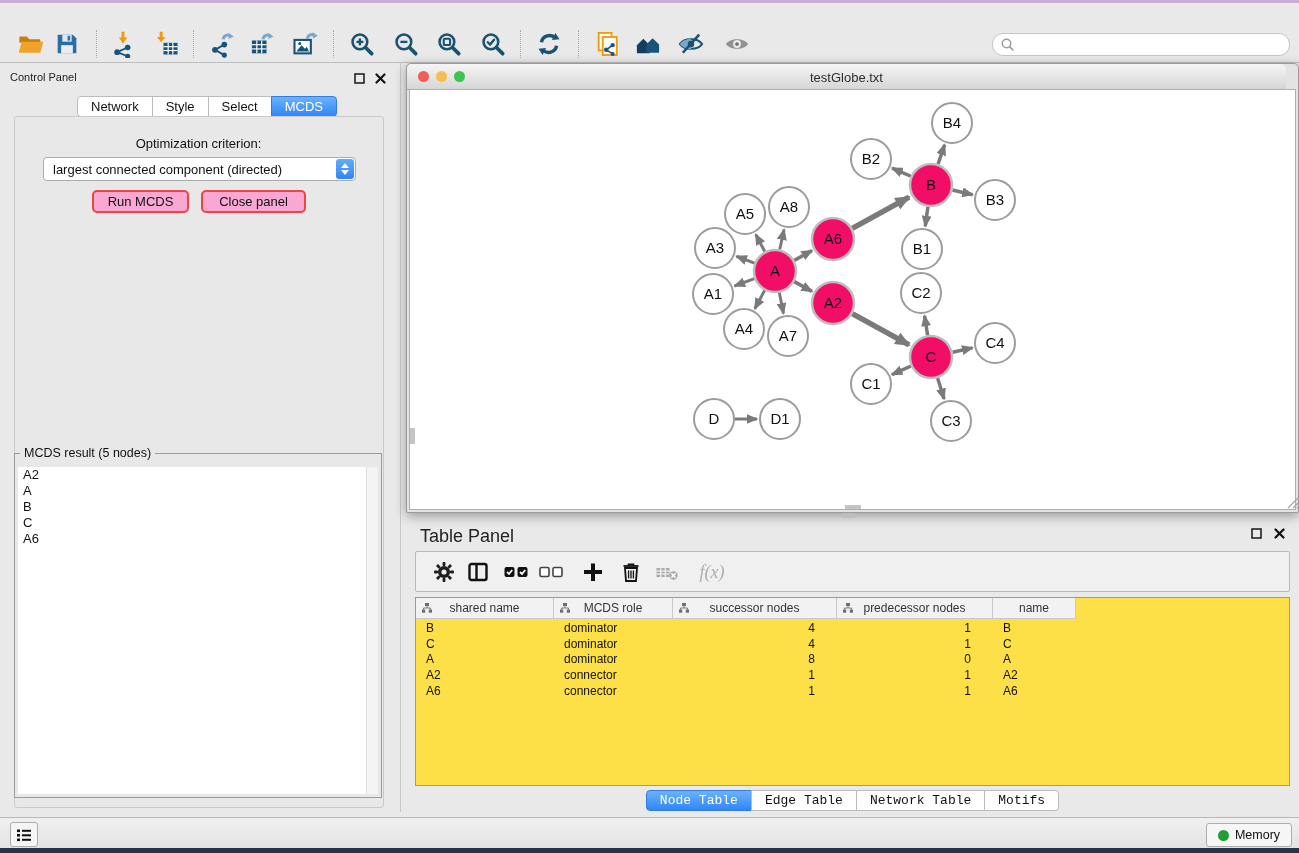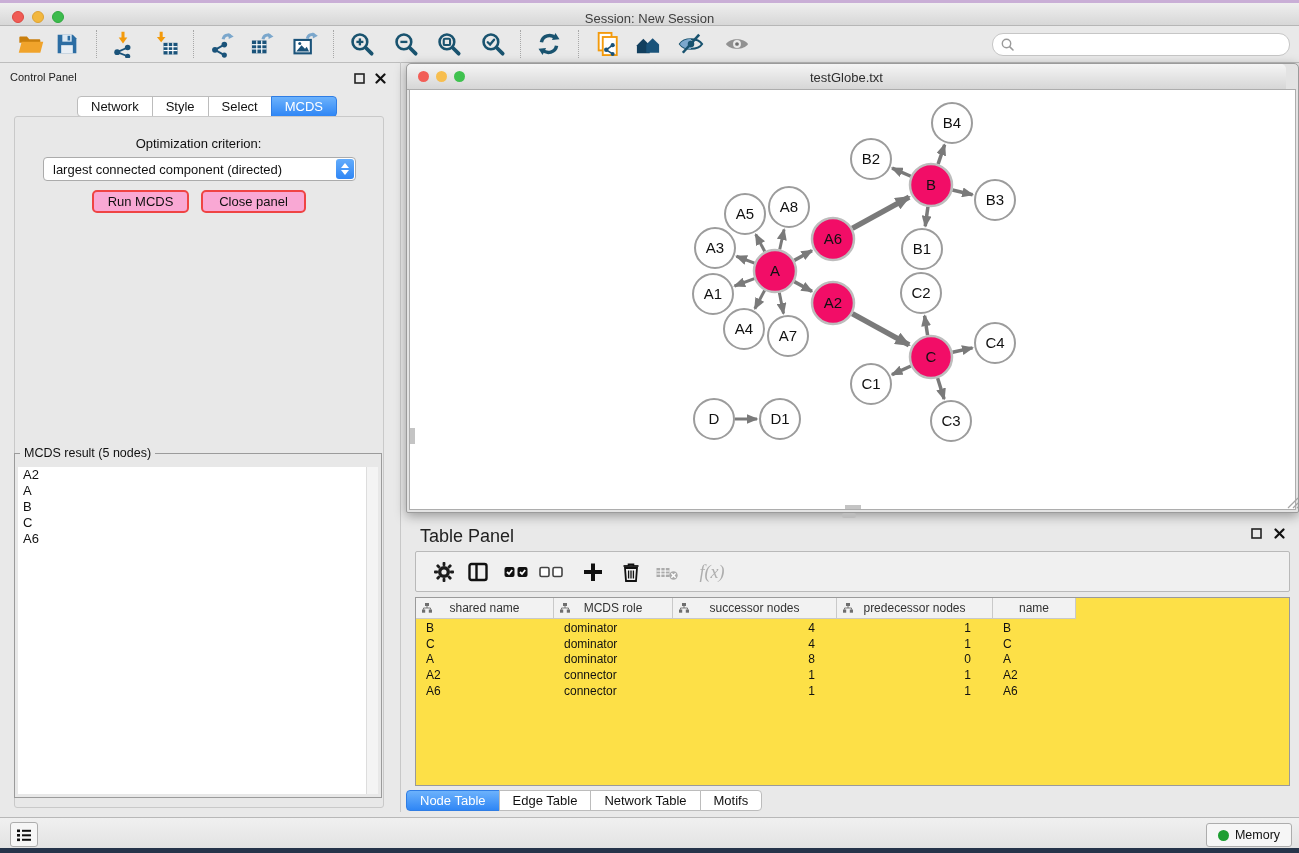--- a/index.html
+++ b/index.html
@@ -60,44 +60,36 @@
   .fx{font-family:Liberation Serif, serif;font-style:italic;font-size:18px;color:#ADADAD;}
   .tp-table{left:9px;top:78px;width:875px;height:189px;background:#fde047;border:1px solid #9A9A9A;box-sizing:border-box;overflow:hidden;}
   .thead{position:absolute;left:0;top:0;height:22px;display:flex;}
   .th{position:relative;height:21px;background:#F2F2F2;border-right:1px solid #C9C9C9;border-bottom:1px solid #C9C9C9;box-sizing:border-box;font-size:12px;color:#333;display:flex;align-items:center;justify-content:center;}
   .th svg{position:absolute;left:6px;top:5px;}
   .tbody{position:absolute;left:0;top:22px;right:0;}
   .tr{display:flex;height:15.7px;align-items:center;}
   .td{font-size:12px;color:#111;box-sizing:border-box;}
   .td.l{padding-left:10px;text-align:left;}
   .td.r{padding-right:22px;text-align:right;}
-  .bottom-tabs{left:0;top:271px;width:893px;display:flex;}
+  .bottom-tabs{left:0;top:271px;width:893px;display:flex;justify-content:center;font-family:Liberation Mono, monospace;}
   
   .statusbar{left:0;top:817px;width:1299px;height:31px;background:linear-gradient(#F0F0F0,#E3E3E3);border-top:1px solid #B8B8B8;box-sizing:border-box;}
   .sb-btn{position:absolute;background:#F6F6F6;border:1px solid #ADADAD;border-radius:3px;box-sizing:border-box;display:flex;align-items:center;justify-content:center;}
   .mem-dot{width:11px;height:11px;border-radius:50%;background:#1D9E31;margin-right:6px;}
   .mem-label{font-size:12.5px;color:#111;}
   .bottom-strip{left:0;top:848px;width:1299px;height:5px;background:#26344A;}
   .splitter-thumb{left:842px;top:513px;width:14px;height:5px;background:#BDBDBD;border-radius:2px;}
 </style>
 </head>
 <body>
 
 <div class="screen">
 
   <div class="abs top-strip"></div>
 
-  <div class="abs titlebar">
-    <div class="abs lights">
-      <span class="light red"></span>
-      <span class="light yel"></span>
-      <span class="light grn"></span>
-    </div>
-    <div class="abs win-title">Session: New Session</div>
-  </div>
 
   <div class="abs toolbar">
     <span class="tbi" style="left:16px">
       <svg width="28" height="28" viewBox="0 0 24 24">
           <path d="M2,6.5 C2,6 2.4,5.5 3,5.5 h5.5 l2,2.5 H19 c.6,0 1,.4 1,1 V11 H2 Z" fill="#C97F0E"></path>
           <path d="M1.5,19.5 L4,10 H22.5 L20,19.5 Z" fill="#F0A32B"></path>
         </svg>
     </span>
     <span class="tbi" style="left:52px">
       <svg width="28" height="28" viewBox="0 0 24 24">

